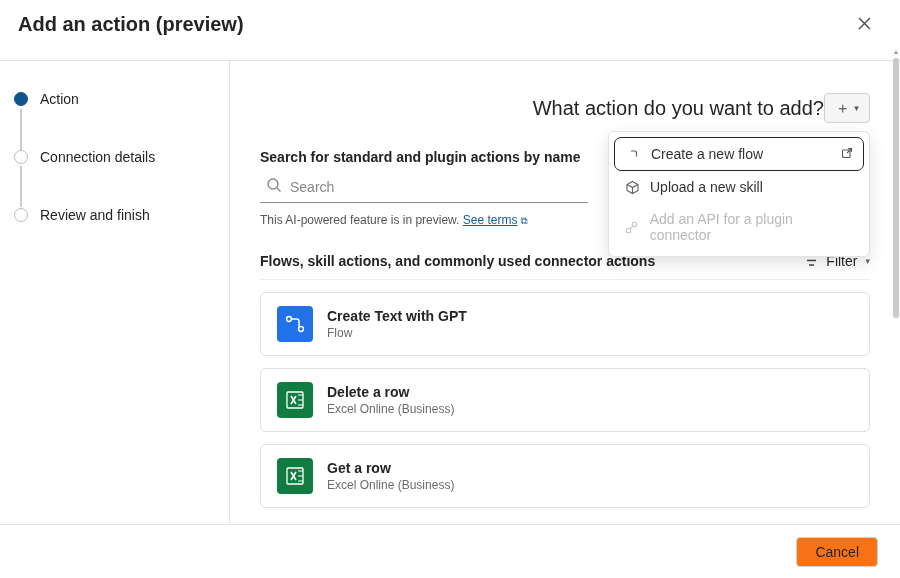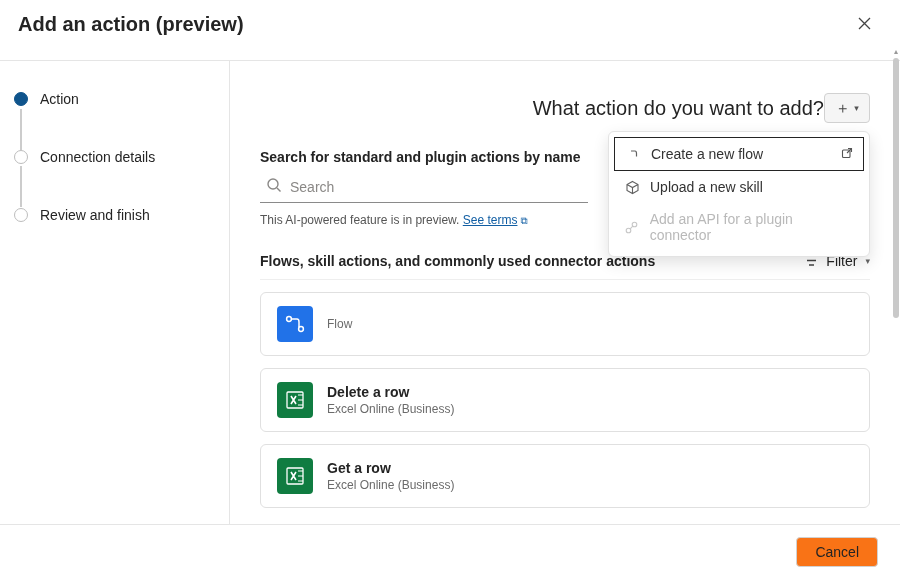--- a/index.html
+++ b/index.html
@@ -239,21 +239,21 @@
       align-items: center;
       gap: 10px;
       padding: 8px 10px;
       border-radius: 4px;
       cursor: pointer;
       font-size: 14px;
       color: #333;
     }
     .menu-item.highlight {
       border: 1.5px solid #242424;
-      border-radius: 0;
+      border-radius: 7px;
     }
     .menu-item.disabled {
       color: #b9b9b9;
       cursor: default;
     }
     .menu-item .mi-icon {
       width: 16px;
       display: flex;
       align-items: center;
       justify-content: center;
@@ -383,20 +383,21 @@
     <div class="cards">
       <div class="card">
         <div class="card-icon blue">
           <svg width="22" height="22" viewBox="0 0 22 22">
               <circle cx="5" cy="6" r="2.4" stroke="#fff" stroke-width="1.5" fill="none"></circle>
               <circle cx="17" cy="16" r="2.4" stroke="#fff" stroke-width="1.5" fill="none"></circle>
               <path d="M7 6 H13 Q15 6 15 9 V14" stroke="#fff" stroke-width="1.5" fill="none"></path>
             </svg>
         </div>
         <div>
+          <div class="card-title">Create Text with GPT</div>
           <div class="card-sub">Flow</div>
         </div>
       </div>
       <div class="card">
         <div class="card-icon green">
           <svg width="22" height="22" viewBox="0 0 22 22">
               <rect x="3" y="3" width="16" height="16" rx="1" fill="none" stroke="#fff" stroke-width="1.3"></rect>
               <path d="M7 7 L12 15 M12 7 L7 15" stroke="#fff" stroke-width="1.6"></path>
               <path d="M14 6 H19 M14 11 H19 M14 16 H19" stroke="#fff" stroke-width="1"></path>
             </svg>

